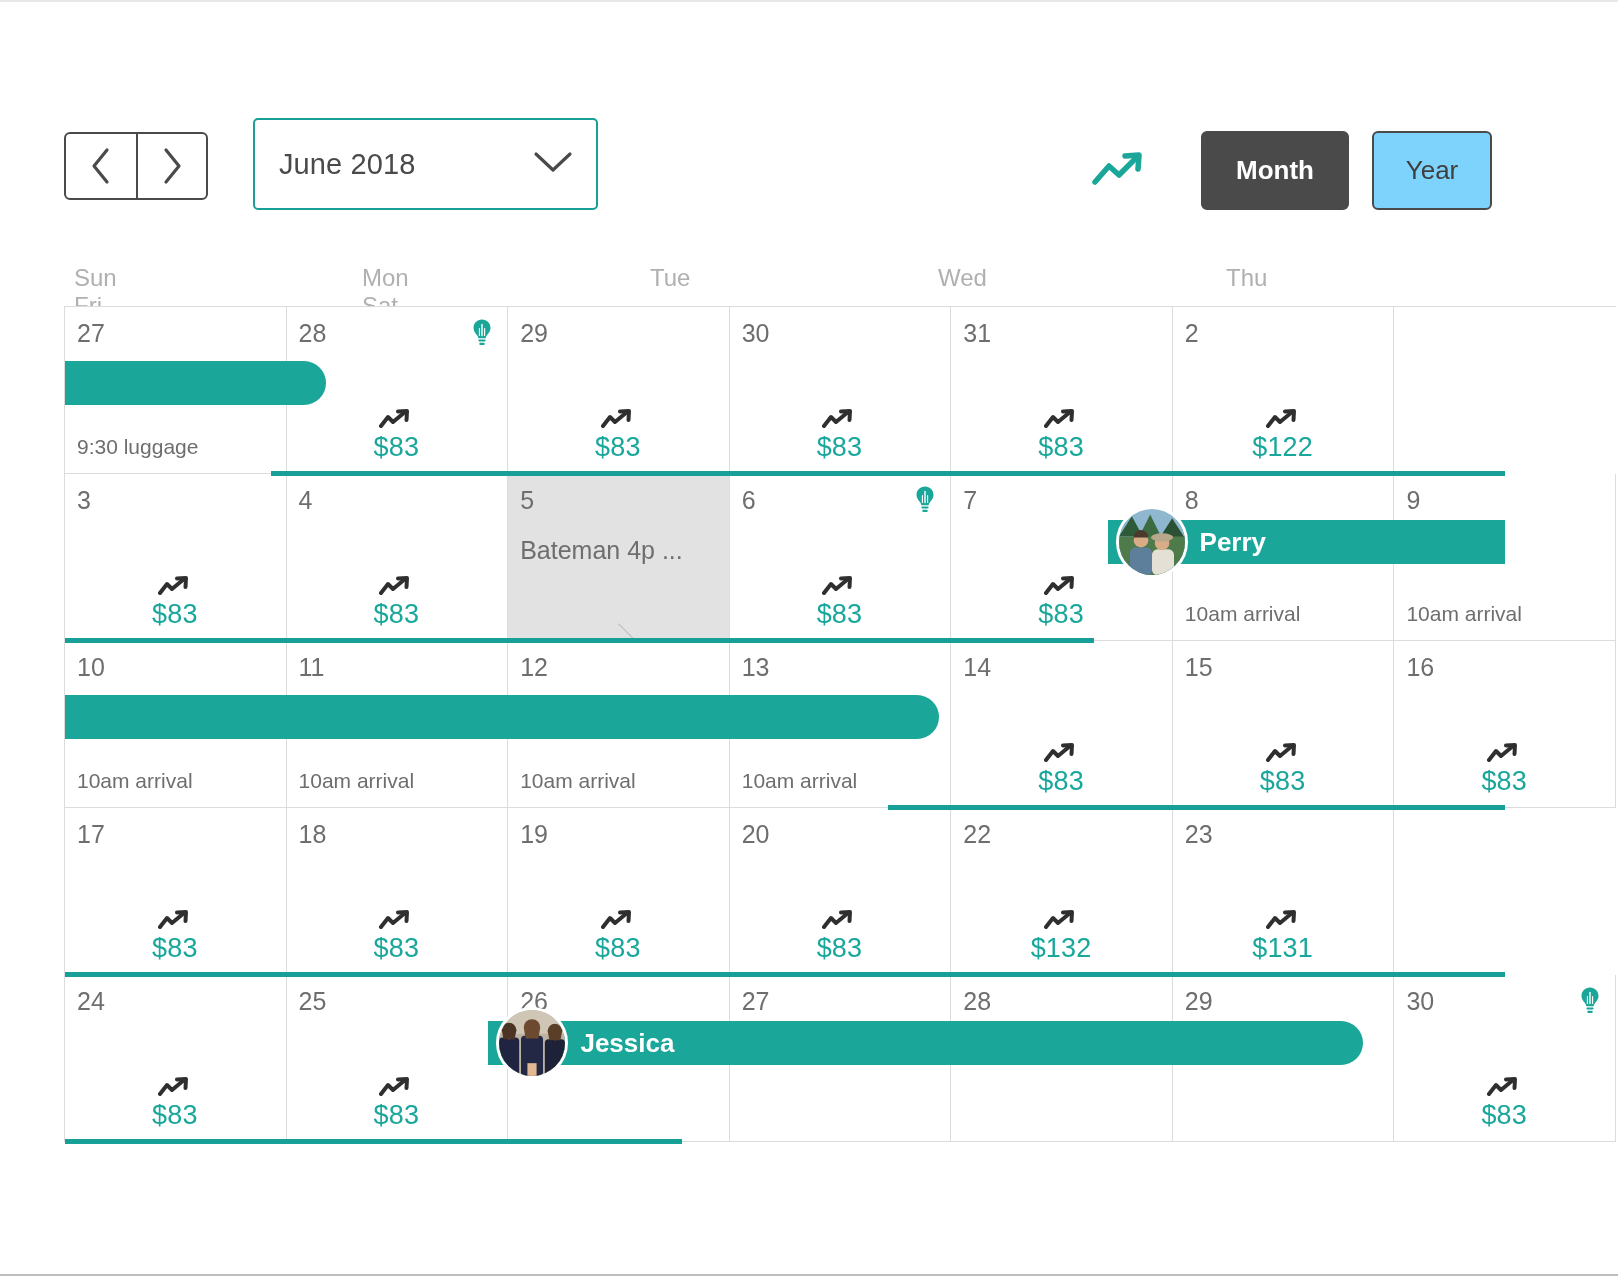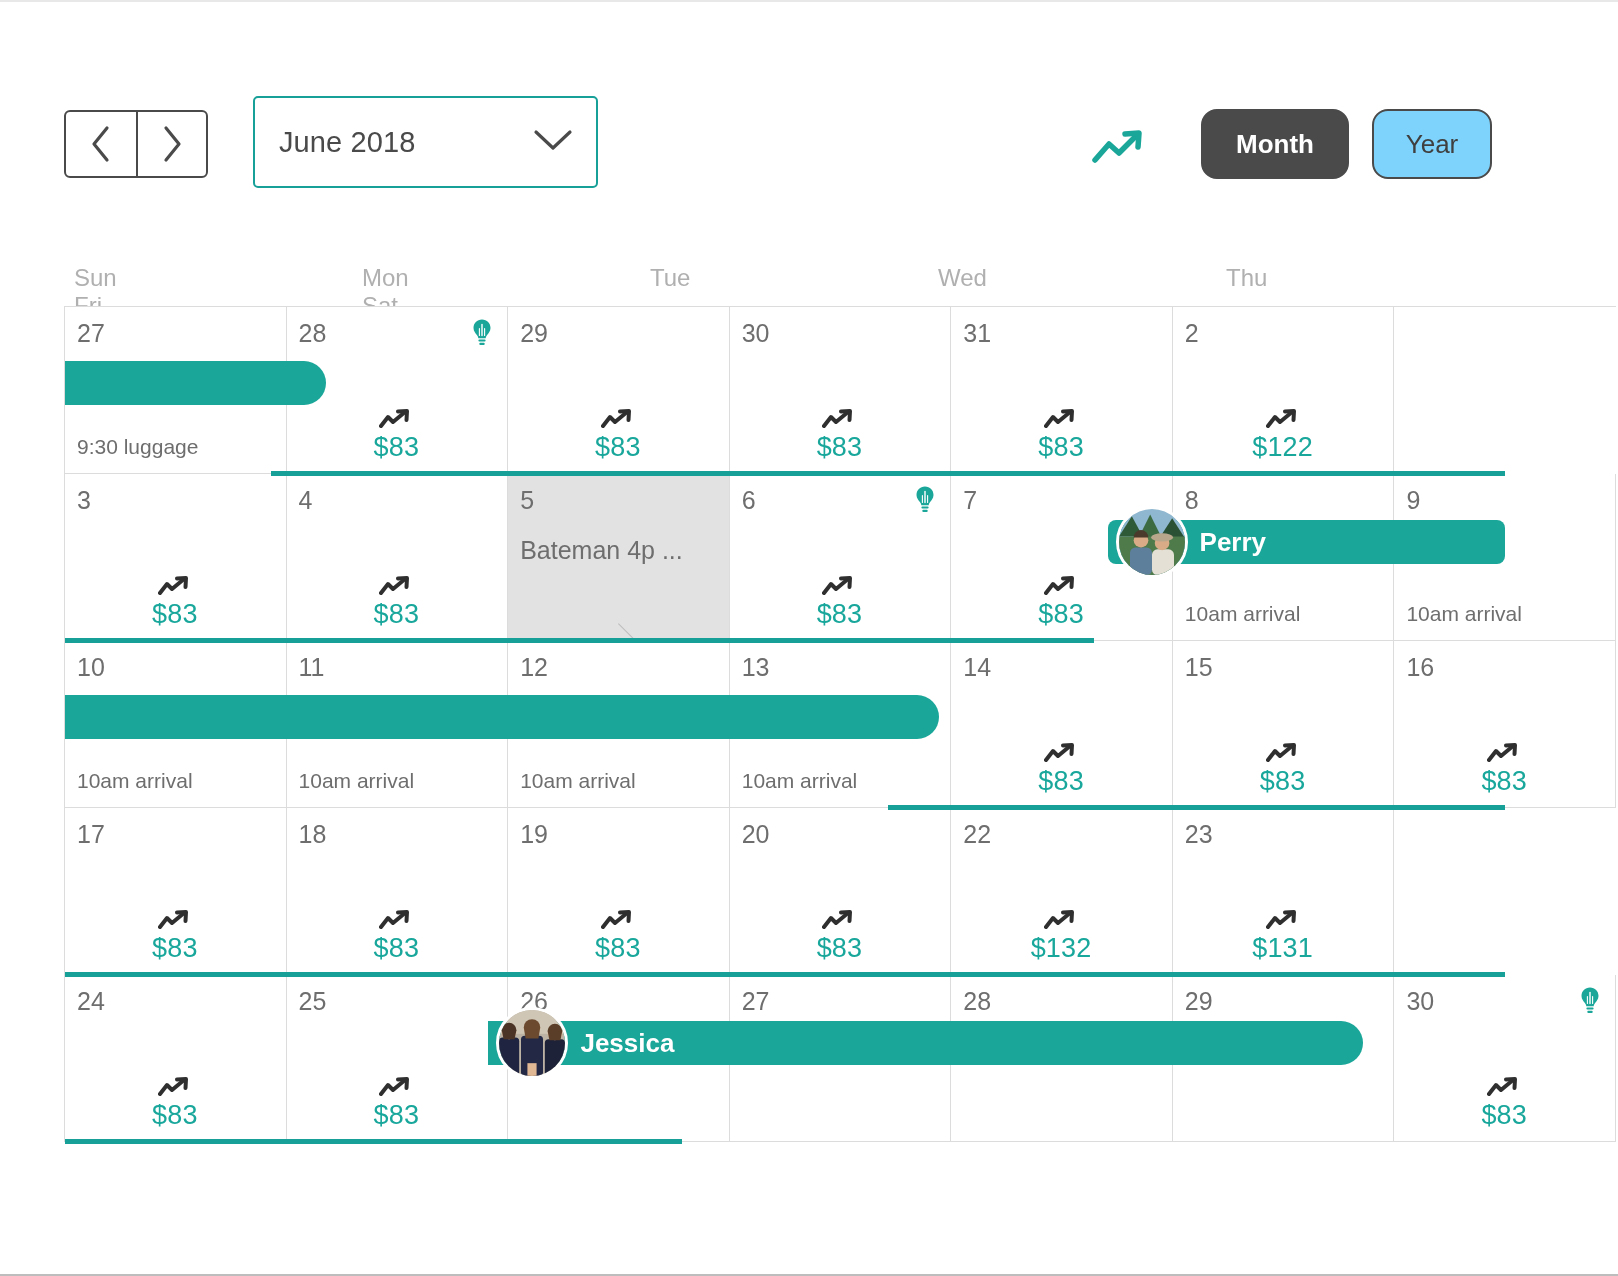--- a/index.html
+++ b/index.html
@@ -15,21 +15,21 @@
     width: 1618px; height: 1276px;
     background: #fff;
     border-top: 2px solid #e8e8e8;
     border-bottom: 2px solid #bdbdbd;
     overflow: hidden;
   }
 
   
   .toolbar {
     position: absolute;
-    left: 64px; top: 94px;
+    left: 64px; top: 116px;
     width: 1428px; height: 96px; padding-left: 31px;
   }
   .navgroup {
     position: absolute; left: 0; top: 14px;
     width: 144px; height: 68px;
     border: 2px solid #4a4a4a;
     border-radius: 6px;
     display: flex;
     background: #fff;
   }
@@ -62,22 +62,22 @@
   }
   .monthselect .chev { flex: 0 0 auto; display: block; }
 
   .trendicon {
     position: absolute; left: 1027px; top: 30px;
     width: 56px; height: 42px;
   }
 
   .segbtn {
     position: absolute; top: 13px;
-    height: 70px;
-    border-radius: 16px;
+    height: 79px;
+    border-radius: 6px;
     display: flex; align-items: center; justify-content: center;
     font-size: 26px;
     cursor: pointer;
     user-select: none;
   }
   .segbtn.month {
     left: 1137px; width: 148px;
     background: #4a4a4a; color: #fff;
     font-weight: 700;
     border: 2px solid #4a4a4a;
@@ -180,21 +180,21 @@
 
   
   .bar {
     position: absolute;
     height: 44px;
     background: #1aa699;
     z-index: 6;
     display: flex; align-items: center;
   }
   .bar.r-right  { border-radius: 0 22px 22px 0; }
-  .bar.r-none   { border-radius: 8px; }
+  .bar.r-none   { border-radius: 0; }
   .bar .barlabel {
     color: #fff; font-weight: 700; font-size: 26px;
     white-space: nowrap;
   }
   .avatar {
     position: absolute;
     width: 72px; height: 72px;
     border-radius: 50%;
     border: 3px solid #fff;
     z-index: 8;

